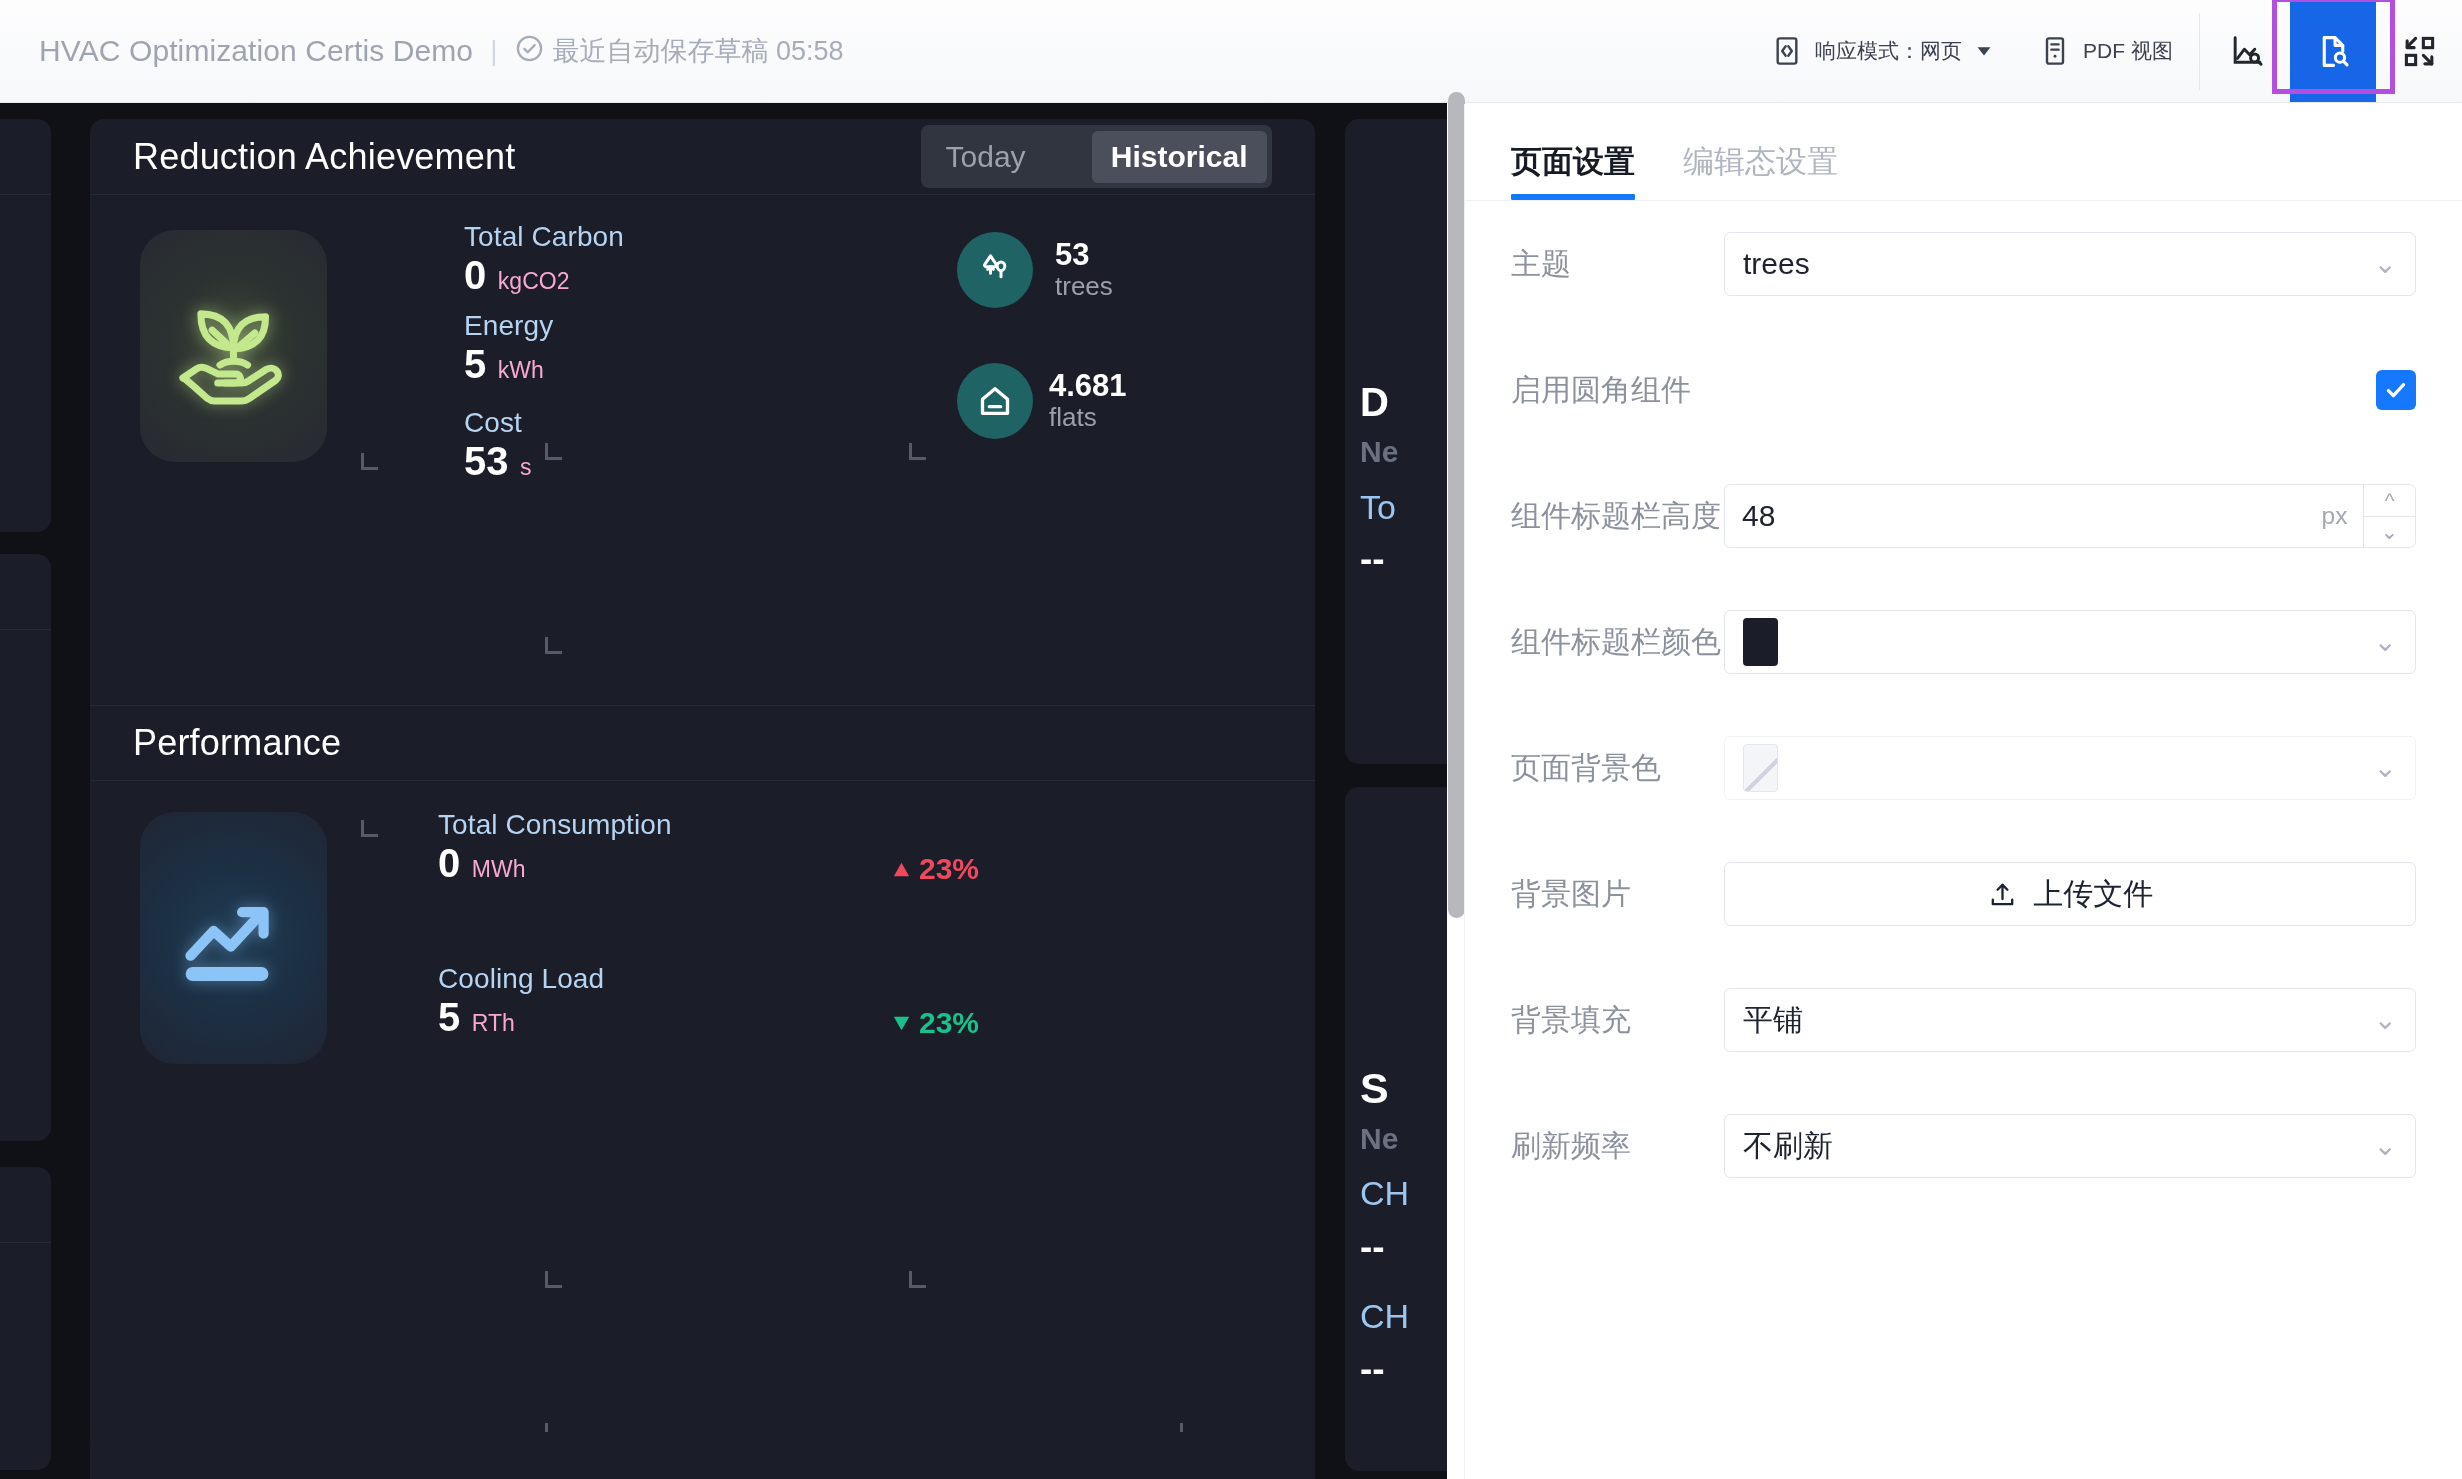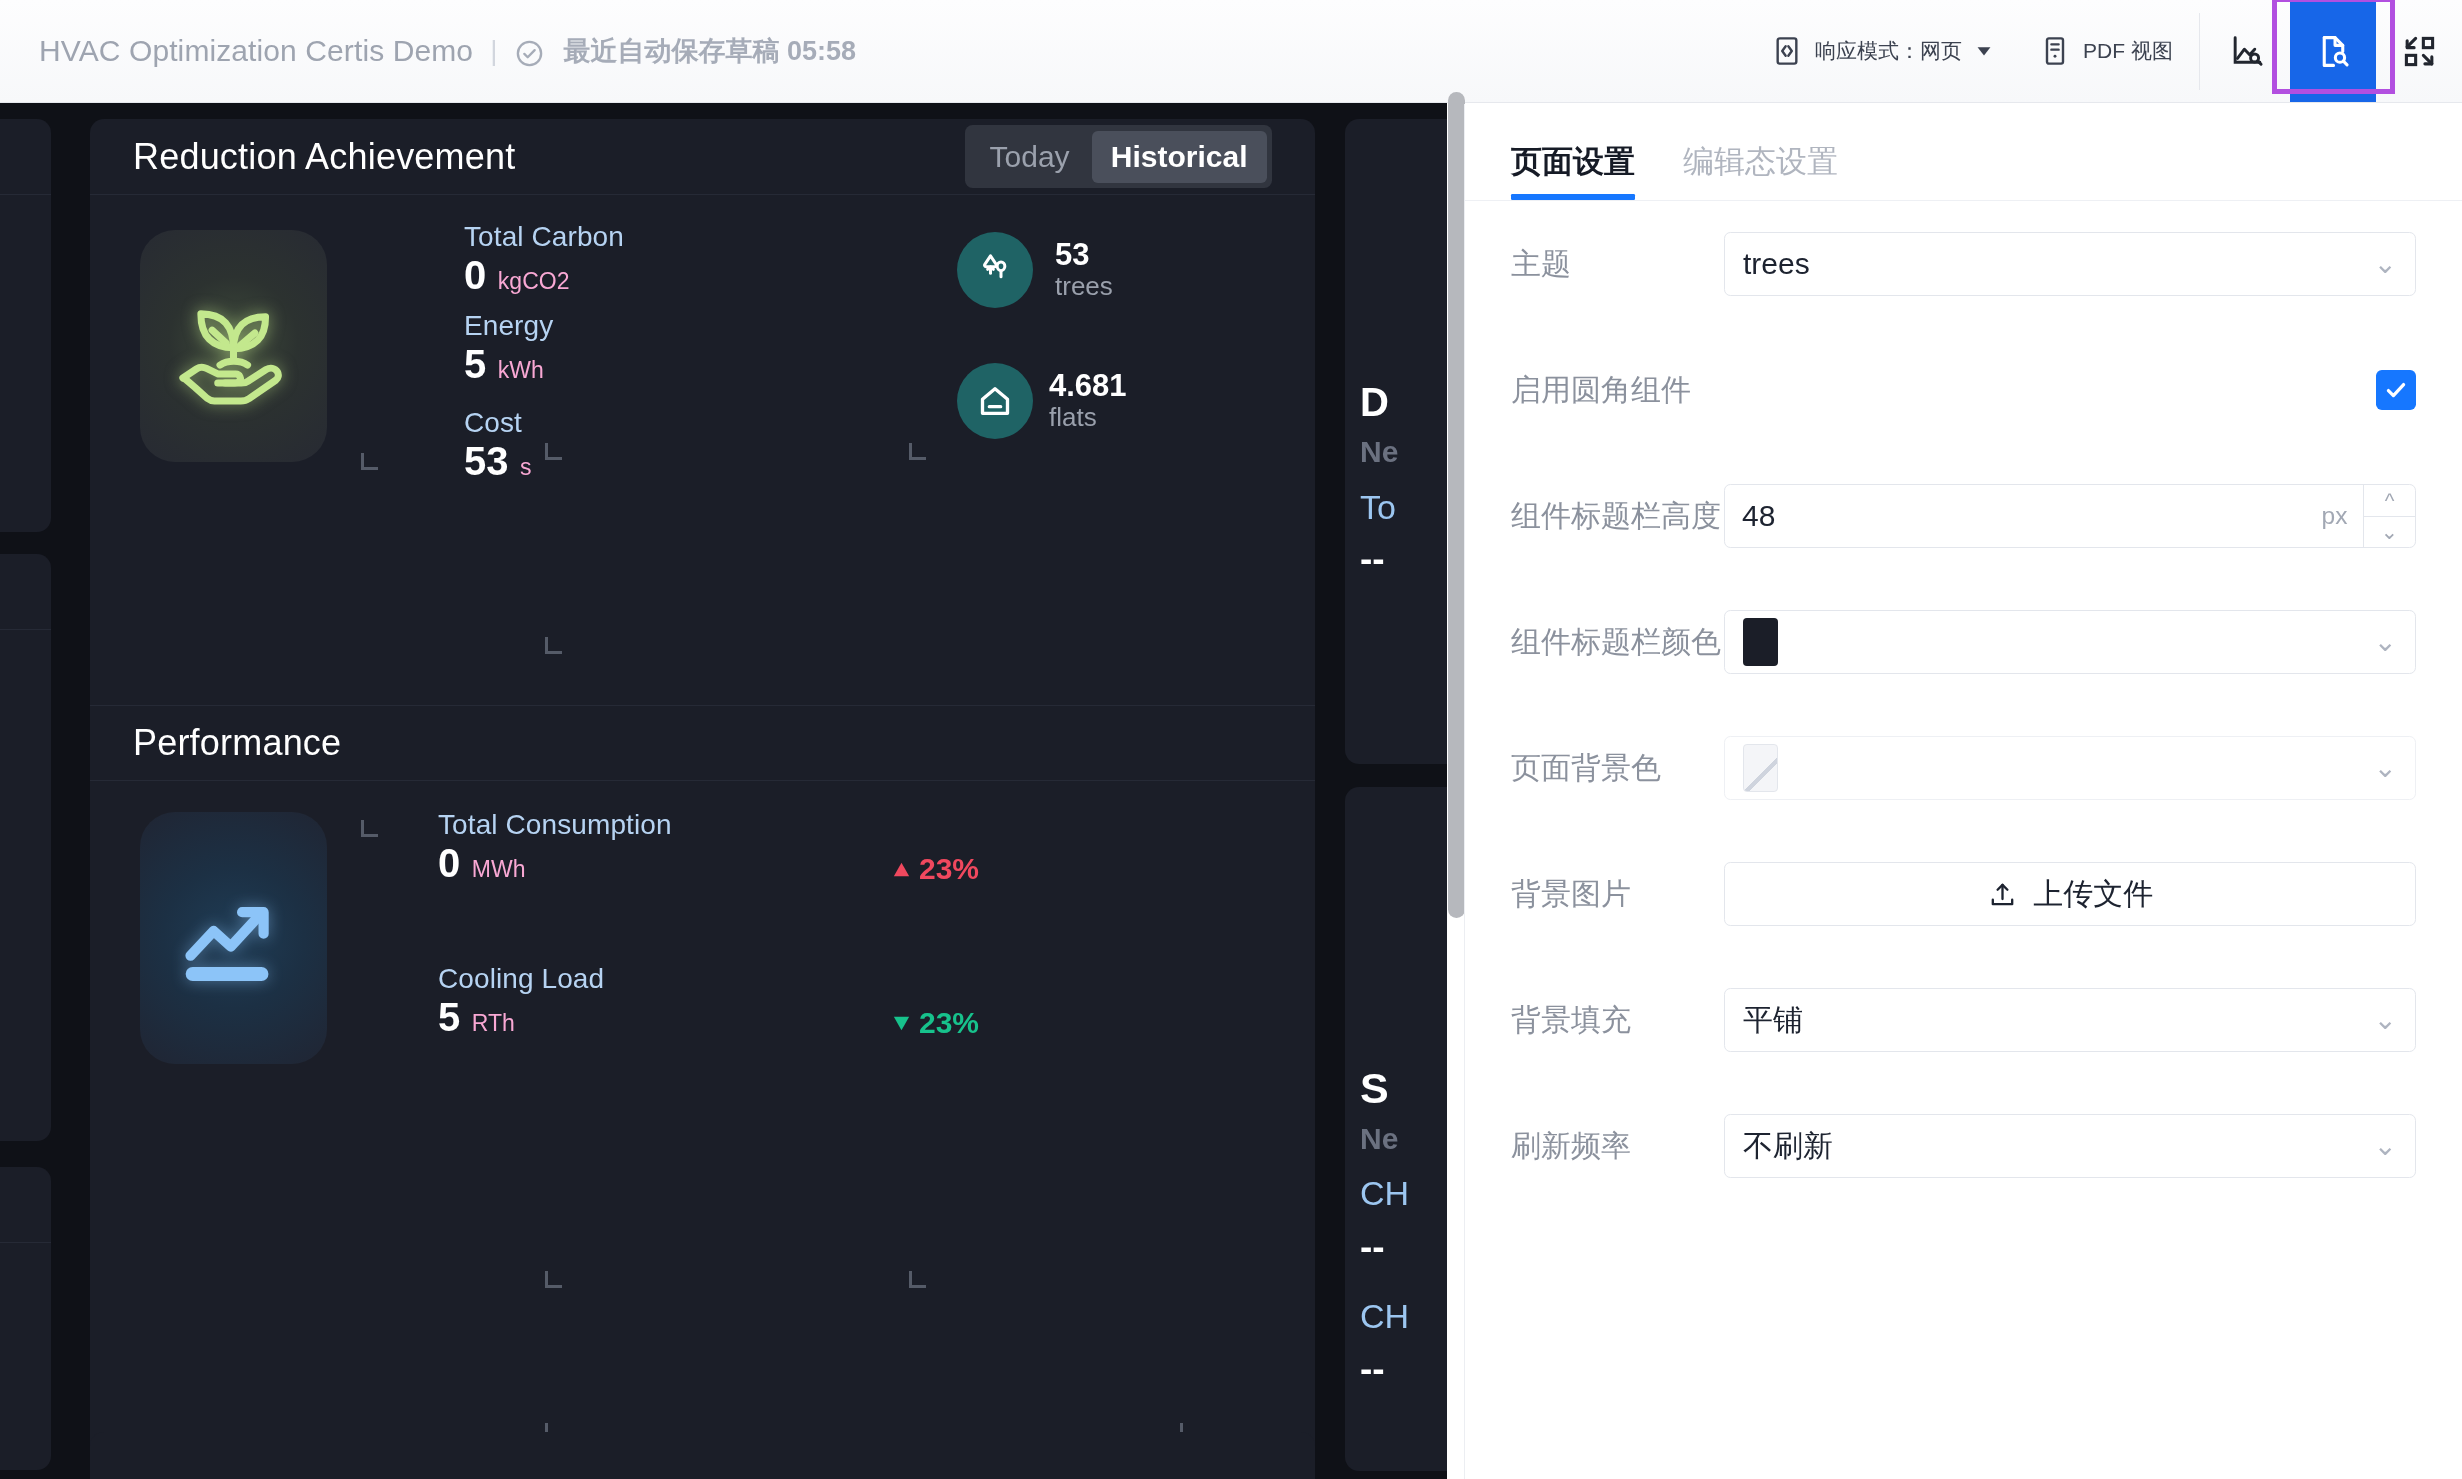--- a/index.html
+++ b/index.html
@@ -15,21 +15,21 @@
     position:absolute; left:0; top:0; width:2462px; height:103px;
     background:linear-gradient(180deg,#fdfdfe 0%,#f7f8fa 100%);
     border-bottom:1.3px solid #e6e8ed;
     display:flex; align-items:center;
   }
   .tb-left{ display:flex; align-items:center; padding-left:39px; gap:0; flex:1; }
   .doc-title{
     font-size:30px; color:#9ea4b0; letter-spacing:0.1px; white-space:nowrap;
   }
   .tb-sep{ color:#d2d6de; font-size:28px; margin:0 17px; }
-  .save-wrap{ display:flex; align-items:flex-end; gap:18px;font-weight:bold; }
+  .save-wrap{ display:flex; align-items:flex-start; gap:7px; }
   .save-text{ font-size:27px; color:#a6acb8; white-space:nowrap; }
   .ico{ display:inline-flex; align-items:center; justify-content:center; }
 
   .tb-right{ display:flex; align-items:center; height:100%; }
   .tb-btn{
     display:flex; align-items:center; gap:11.6px; height:100%;
     padding:0 22px; cursor:pointer; white-space:nowrap;
   }
   .tb-btn .lbl{ font-size:21px; color:#3c4250; }
   .tb-divider{ width:1.3px; height:77px; background:#e6e8ed; margin:0 3.9px; }
@@ -60,21 +60,21 @@
   }
   .card-title{ font-size:36px; color:#ffffff; font-weight:400; letter-spacing:0.2px; }
 
   .seg{
     display:flex; background:#31353f; border-radius:7.7px; padding:5.2px; gap:2.6px;
   }
   .seg-item{
     padding:9px 19.3px; border-radius:5.8px; font-size:30px; color:#9ba1ad; cursor:pointer;
     white-space:nowrap;
   }
-  .seg-item.on{ background:#4a4f5b; color:#ffffff; font-weight:bold; }
+  .seg-item.on{ background:#4a4f5b; color:#ffffff; font-weight:bold;margin-left:44px; }
 
   
   .ghost{ position:absolute; background:#1b1e28; border-radius:14px; }
   .ghost-head{ height:76px; border-bottom:0.6px solid #262a36; }
 
   
   .tile{
     position:absolute; width:187px; height:232px; border-radius:35px;
     display:flex; align-items:center; justify-content:center;
   }

